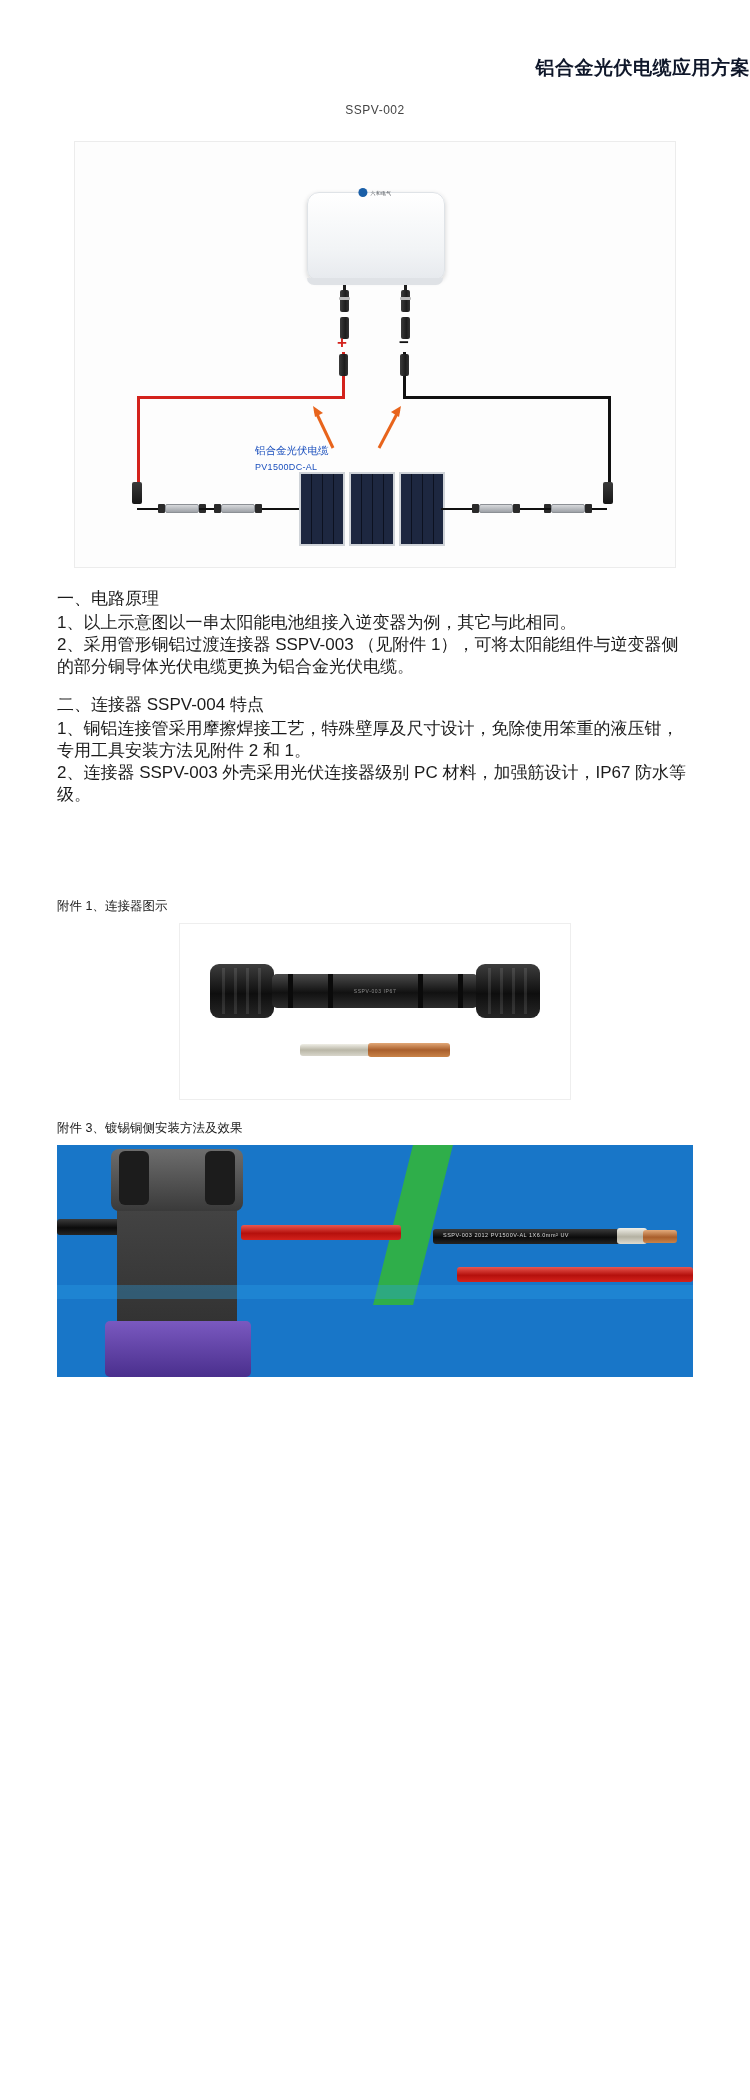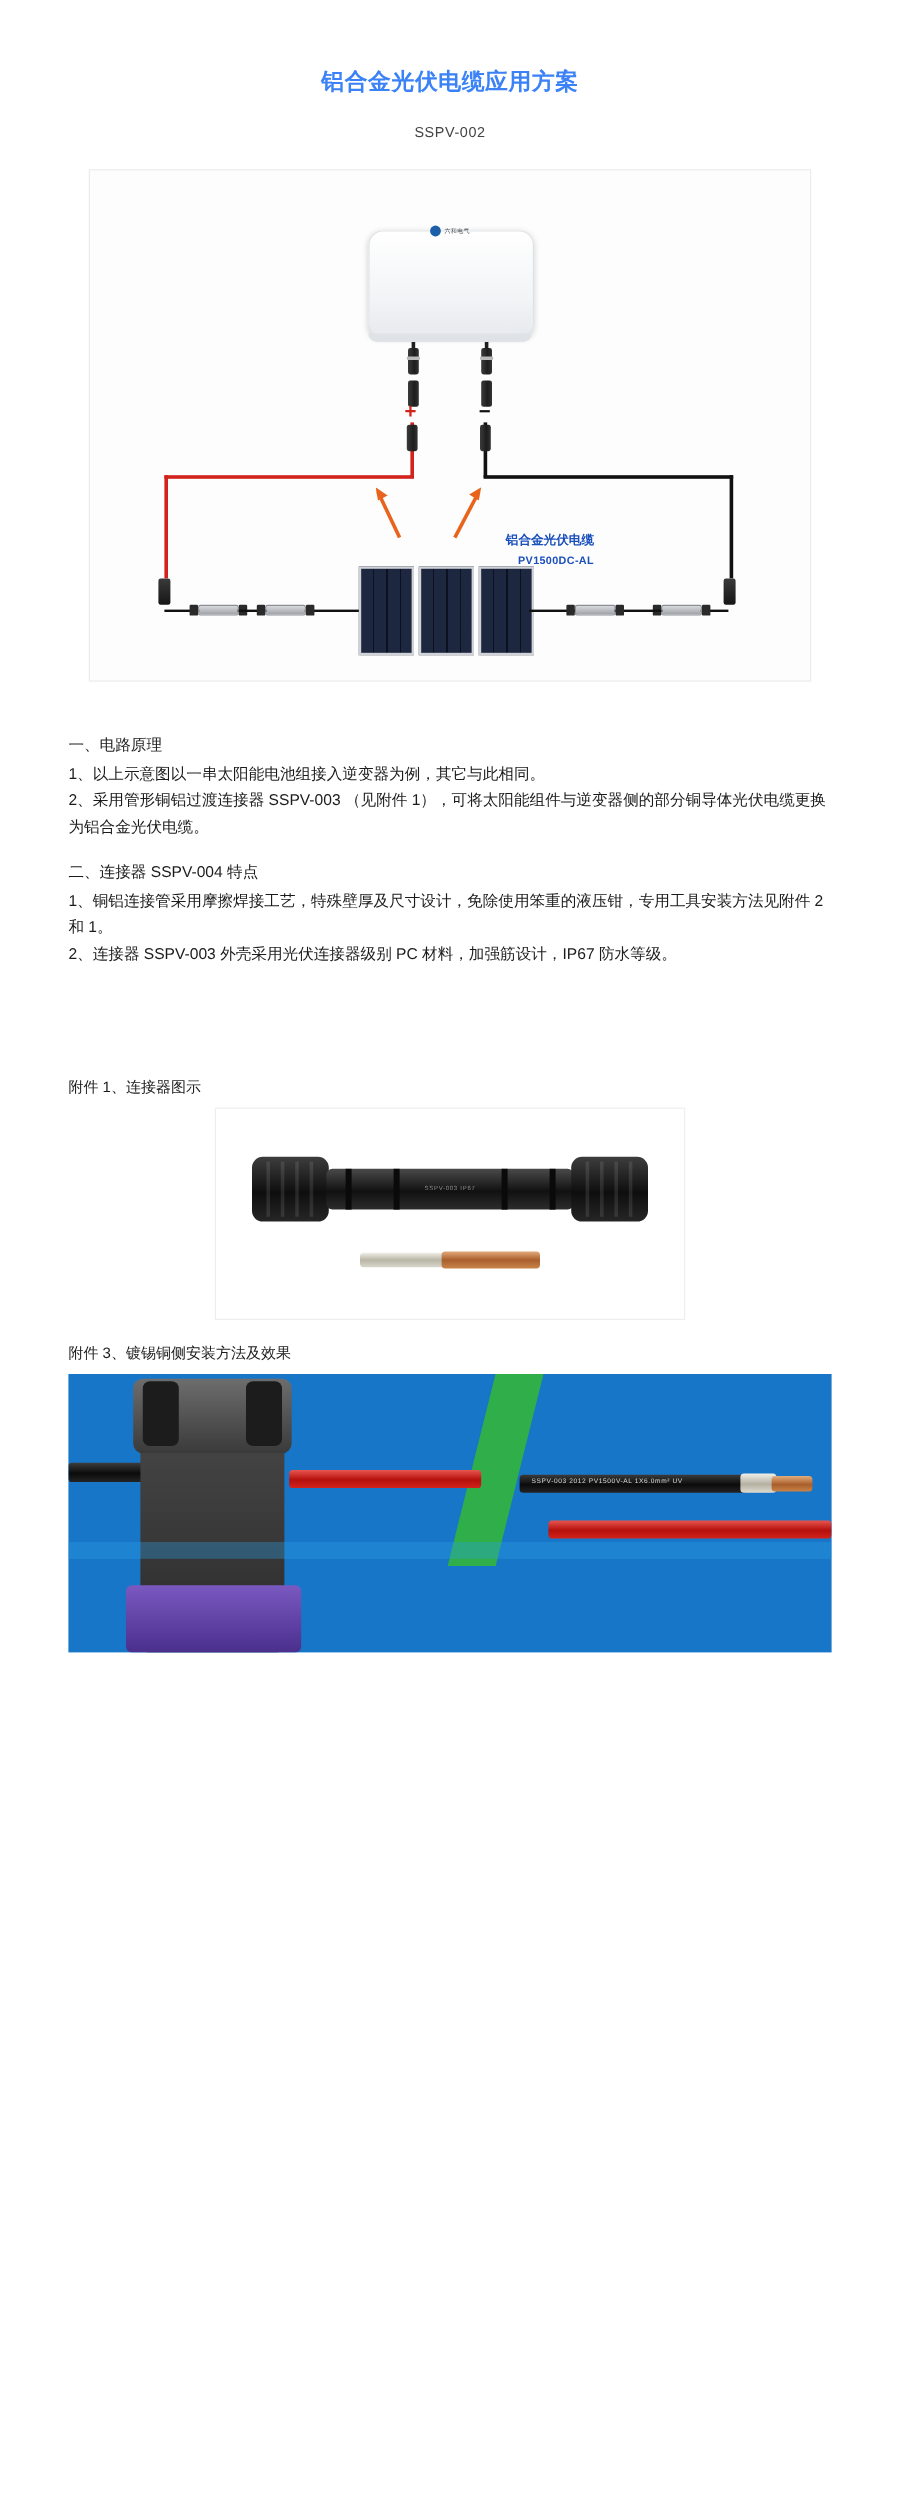--- a/index.html
+++ b/index.html
@@ -15,24 +15,24 @@
     position: relative;
   }
   .page {
     width: 750px;
     min-height: 2100px;
     padding: 0;
     box-sizing: border-box;
     position: relative;
   }
   .doc-title {
-    text-align: center;
+    text-align: right;
     font-size: 19px;
     font-weight: bold;
-    color: #3b82f6;
+    color: #0f172a;
     margin-top: 55px;
     letter-spacing: 0.5px;
   }
   .doc-subtitle {
     text-align: center;
     font-size: 12px;
     color: #444;
     margin-top: 22px;
     letter-spacing: 0.5px;
   }
@@ -112,26 +112,25 @@
     position: absolute;
     color: #d3221c;
     font-size: 17px;
     font-weight: bold;
     line-height: 1;
   }
   .minus-sign { color: #111; }
 
   .callout-label {
     position: absolute;
-    text-align: right;
+    text-align: left;
     color: #1a4fbd;
     font-size: 10.5px;
     line-height: 17px;
     white-space: nowrap;
-    font-weight: bold;
   }
   .callout-label .l2 { font-size: 9px; letter-spacing: 0.3px; }
 
   .panel-group {
     position: absolute;
     left: 224px;
     top: 330px;
     display: flex;
     gap: 4px;
   }
@@ -176,22 +175,22 @@
     height: 9px;
     background: #2a2a2a;
     border-radius: 1px;
   }
   .inline-conn::before { left: -8px; }
   .inline-conn::after { right: -8px; }
 
   
   .body-text {
     width: 636px;
-    margin: 42px auto 0 auto;
-    font-size: 13px;
+    margin: 20px auto 0 auto;
+    font-size: 17px;
     line-height: 22px;
     color: #1b1b1b;
   }
   .body-text .sec-head {
     margin-top: 16px;
     margin-bottom: 2px;
   }
   .body-text p {
     margin: 0;
   }

